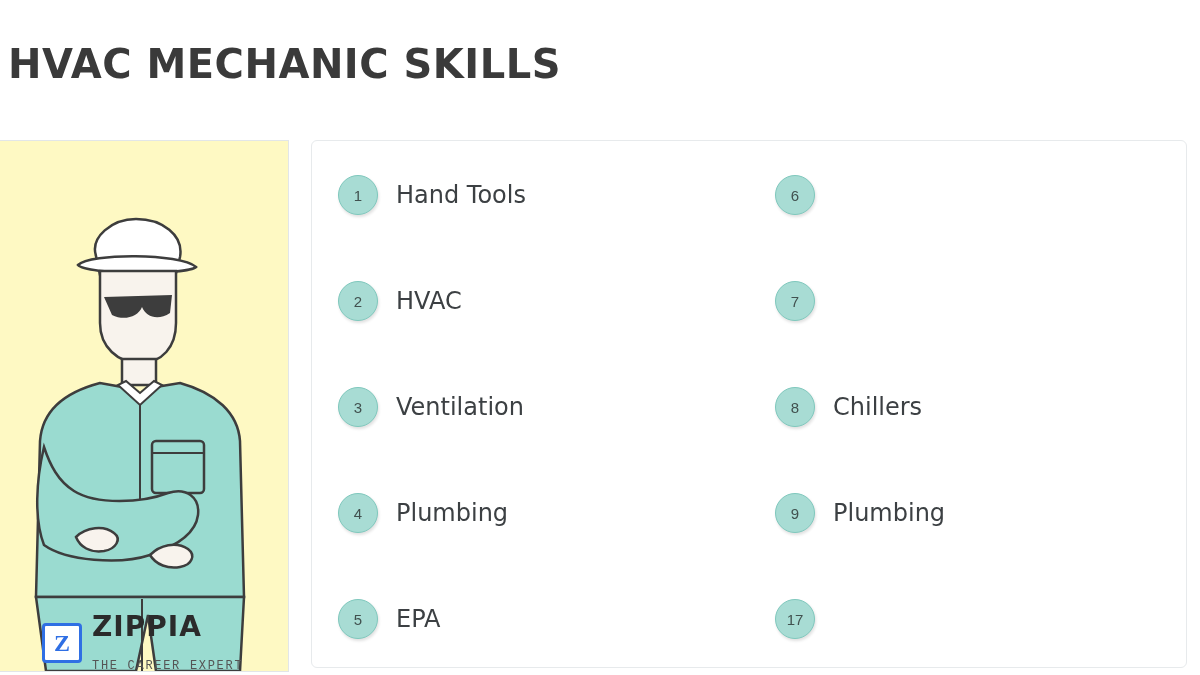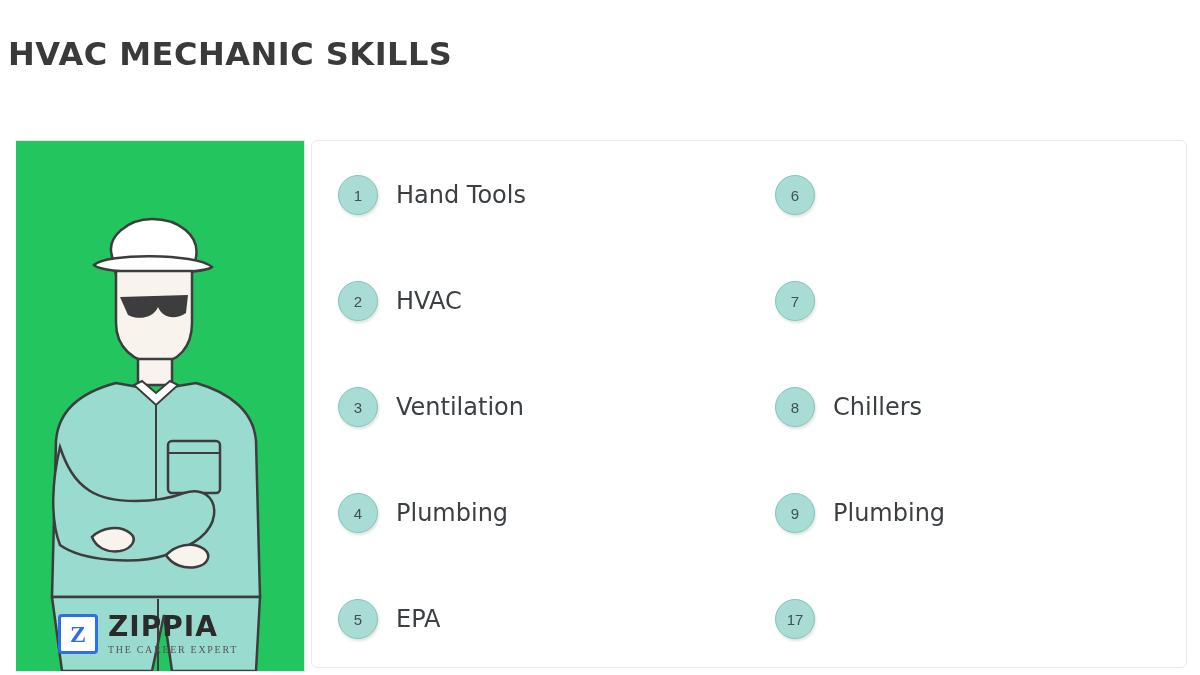--- a/index.html
+++ b/index.html
@@ -12,37 +12,37 @@
     background: #ffffff;
     font-family: "Liberation Sans", sans-serif;
     overflow: hidden;
     position: relative;
   }
 
   .page-title {
     position: absolute;
     left: 8px;
     top: 14px;
-    font-size: 32px;
+    font-size: 40px;
     font-weight: bold;
     letter-spacing: 0.5px;
     color: #3a3a3a;
     font-family: "DejaVu Sans", sans-serif;
   }
 
   
   .illustration-panel {
     position: absolute;
-    left: 16px;
+    left: 0px;
     top: 140px;
     width: 288px;
     height: 530px;
     border: 1px solid #e2e6e8;
     border-left: none;
-    background: #22c55e;
+    background: #fef9c3;
     overflow: hidden;
   }
   .illustration-svg {
     position: absolute;
     left: 0;
     top: 0;
   }
 
   
   .logo-wrap {
@@ -80,25 +80,25 @@
   }
   .logo-name {
     font-size: 28px;
     font-weight: bold;
     color: #2b2b2b;
     letter-spacing: 1px;
     line-height: 1;
     font-family: "DejaVu Sans", sans-serif;
   }
   .logo-tagline {
-    font-size: 10px;
+    font-size: 12px;
     letter-spacing: 1.7px;
     color: #555555;
-    margin-top: 3px;
-    font-family: Liberation Serif, serif;
+    margin-top: 18px;
+    font-family: Liberation Mono, monospace;
   }
 
   
   .skills-card {
     position: absolute;
     left: 311px;
     top: 140px;
     width: 876px;
     height: 528px;
     border: 1px solid #e7eaec;

